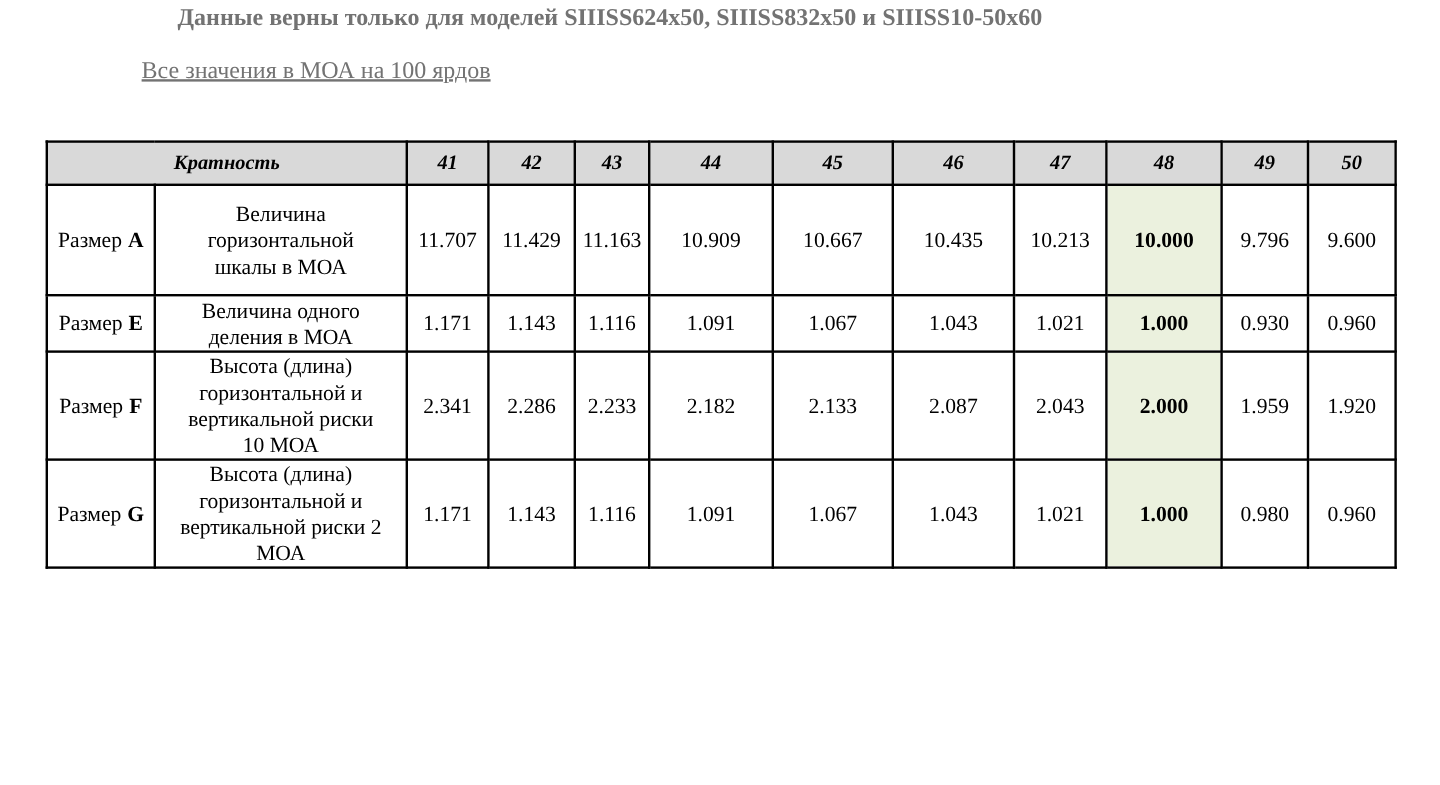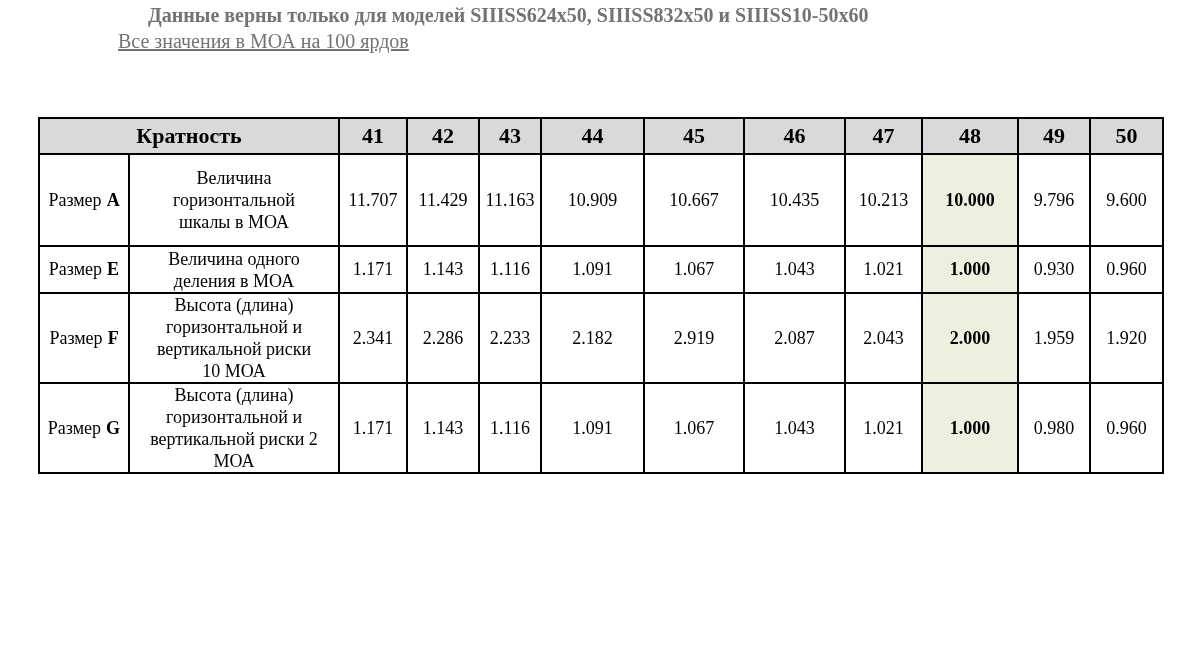--- a/index.html
+++ b/index.html
@@ -19,40 +19,40 @@
   }
   .page{position:relative;width:1200px;height:654px;}
 
   .doc-header{position:absolute;left:118px;top:3px;width:1000px;}
   .doc-title{
     font-size:20px;font-weight:bold;line-height:24px;
     color:var(--muted-text,#737373);
     text-indent:30px;white-space:nowrap;
   }
   .doc-subtitle{
-    display:inline-block;margin-top:3px;
+    display:inline-block;margin-top:21px;
     font-size:20px;line-height:22px;
     color:var(--muted-text,#737373);
     text-decoration:underline;cursor:pointer;
   }
 
   table.moa{
     position:absolute;left:38px;top:117px;
     width:1124px;table-layout:fixed;
     border-collapse:collapse;
     font-size:18px;
   }
   table.moa th,table.moa td{
     border:2px solid var(--border-color,#000);
     padding:0 2px;vertical-align:middle;text-align:center;
     overflow:hidden;
   }
   tr.head th{
     height:36px;background:var(--header-row-bg,#d9d9d9);
-    font-weight:bold;font-size:22px;
+    font-weight:bold;font-size:17px;font-style:italic;
   }
   th.corner{text-align:right;padding-right:5px;}
   td.size{font-weight:normal;font-family:Liberation Serif, serif;}
   td.size .letter{font-weight:bold;margin-left:5px;}
   td.desc{white-space:pre-line;line-height:22px;padding:0 4px;}
   td.val{font-weight:normal;}
   td.hl{
     background:var(--highlight-col-bg,#ebf1de);
     font-weight:bold;
   }
@@ -140,21 +140,21 @@
       <tr class="row-f">
         <td class="size"><span>Размер</span><span class="letter">F</span></td>
         <td class="desc">Высота (длина)
 горизонтальной и
 вертикальной риски
 10 МОА</td>
         <td class="val">2.341</td>
         <td class="val">2.286</td>
         <td class="val">2.233</td>
         <td class="val">2.182</td>
-        <td class="val">2.919</td>
+        <td class="val">2.133</td>
         <td class="val">2.087</td>
         <td class="val">2.043</td>
         <td class="val hl">2.000</td>
         <td class="val">1.959</td>
         <td class="val">1.920</td>
       </tr>
       <tr class="row-g">
         <td class="size"><span>Размер</span><span class="letter">G</span></td>
         <td class="desc">Высота (длина)
 горизонтальной и

